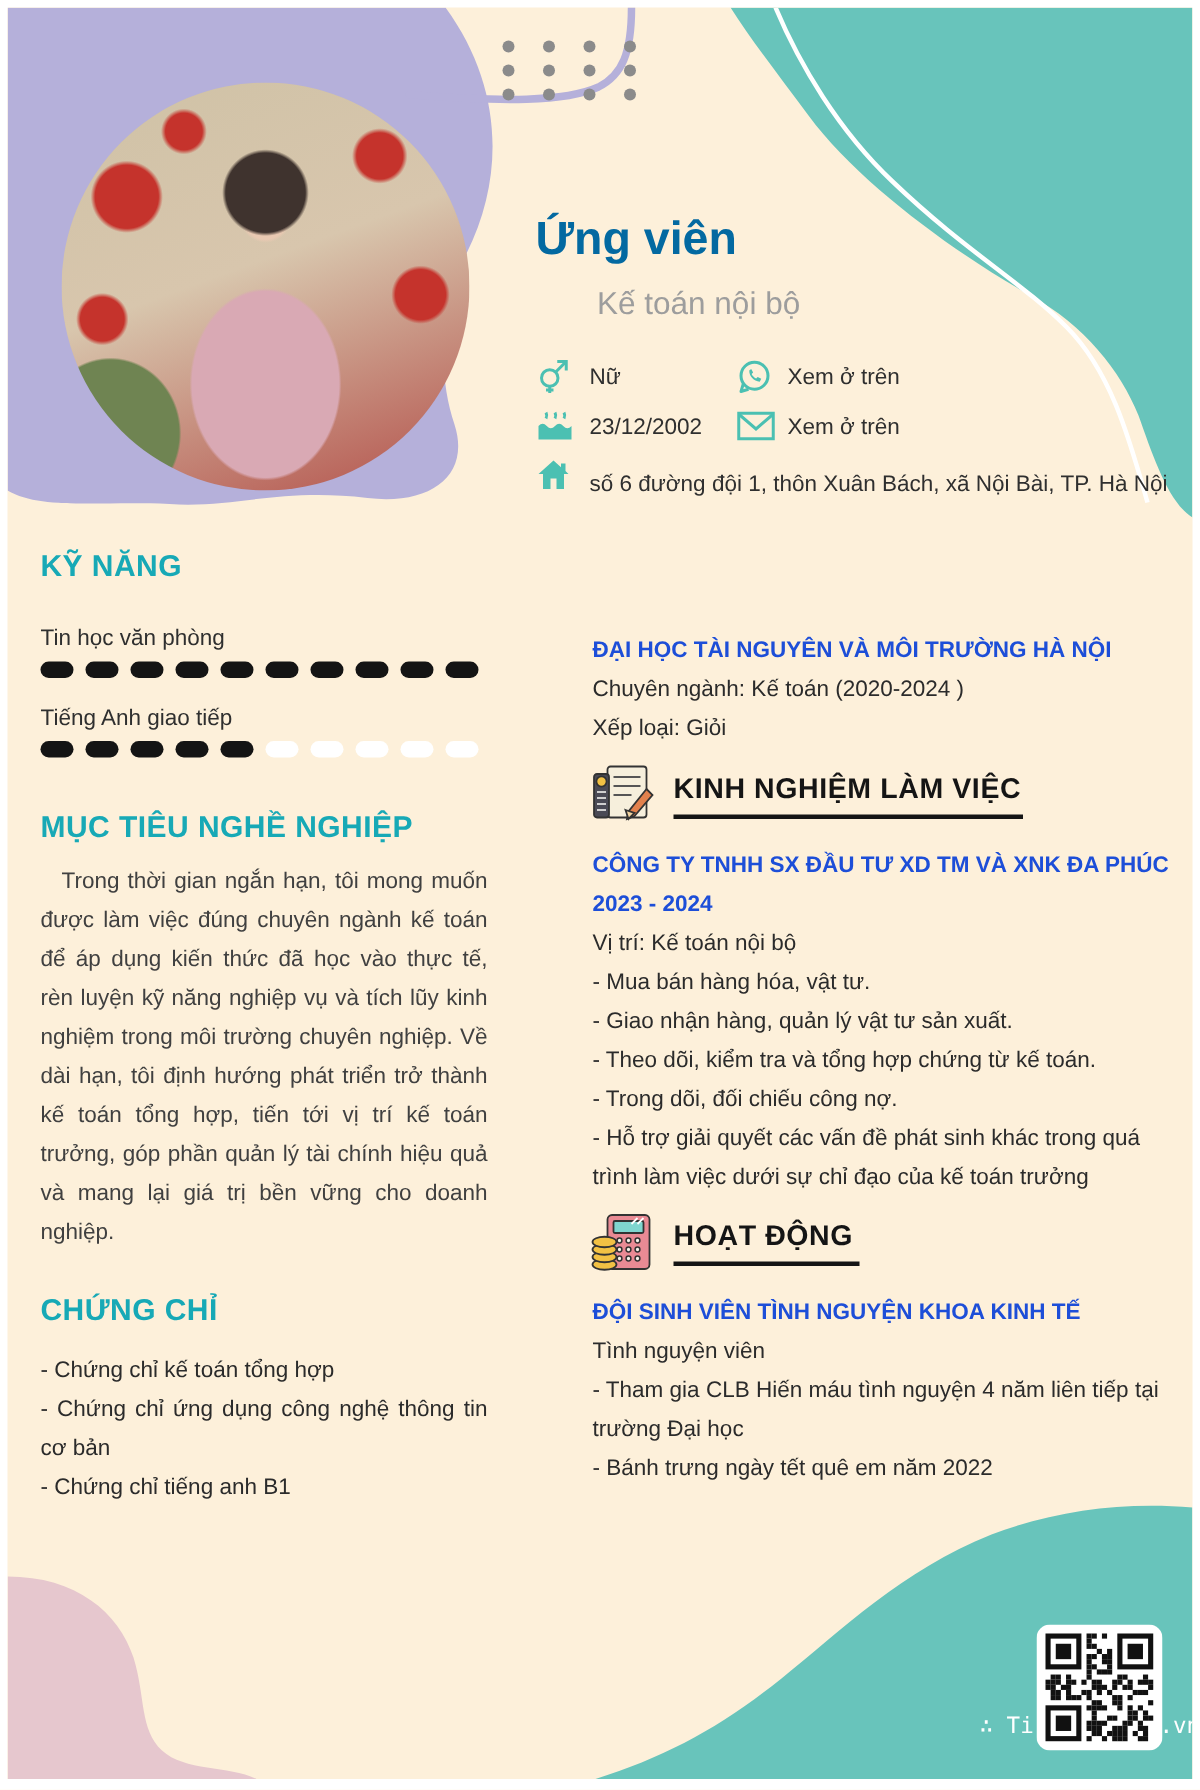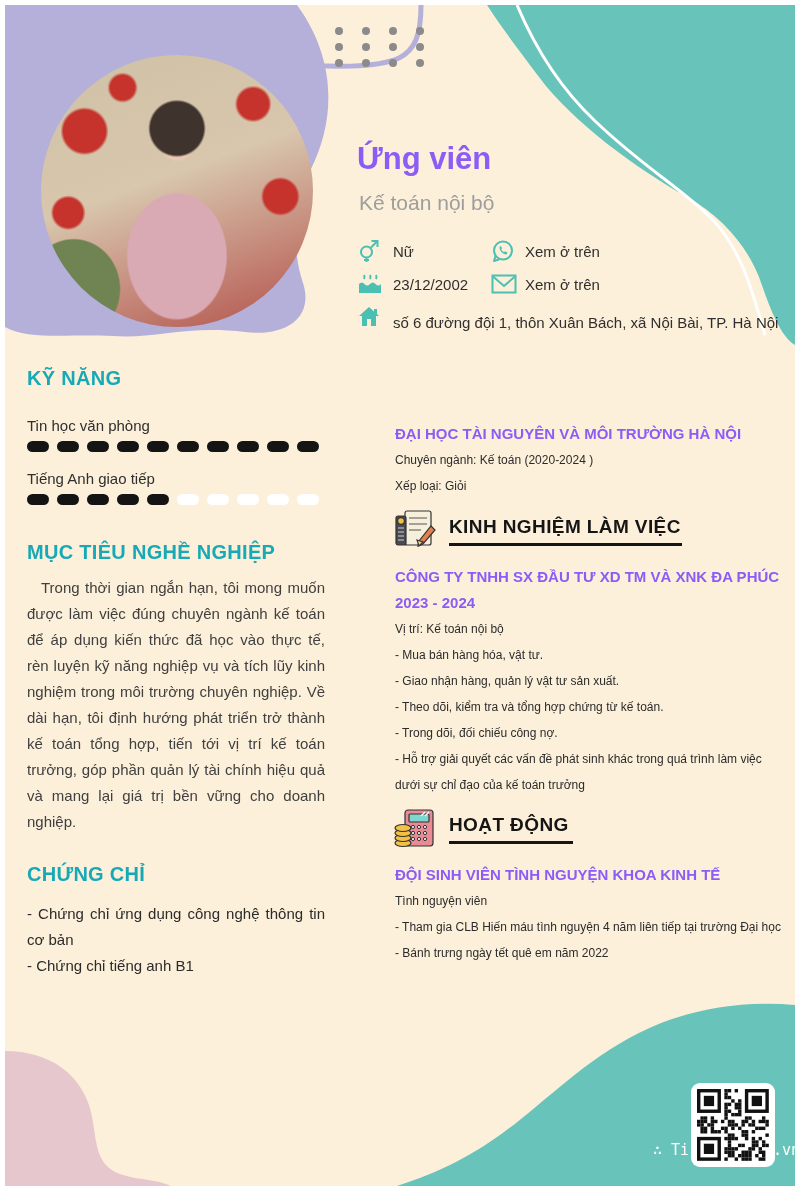--- a/index.html
+++ b/index.html
@@ -17,42 +17,42 @@
       radial-gradient(circle at 78% 18%, #c5332c 0 5%, rgba(197,51,44,0) 6%),
       radial-gradient(circle at 88% 52%, #c5332c 0 6%, rgba(197,51,44,0) 7%),
       radial-gradient(circle at 10% 58%, #c5332c 0 5%, rgba(197,51,44,0) 6%),
       radial-gradient(circle at 30% 12%, #c5332c 0 4%, rgba(197,51,44,0) 5%),
       radial-gradient(ellipse 30% 38% at 50% 74%, #d9a9b4 0 60%, rgba(217,169,180,0) 62%),
       radial-gradient(ellipse 28% 30% at 12% 86%, #6f8452 0 60%, rgba(111,132,82,0) 62%),
       linear-gradient(160deg,#cfc2a6 0%,#d8c6ad 45%,#b3504a 100%);
   }
 
   
-  .name{font-size:31px;font-weight:bold;color:#8b5cf6;}
-  .subtitle{font-size:21px;color:#9d9d9d;}
+  .name{font-size:31px;font-weight:bold;color:#0369a1;}
+  .subtitle{font-size:21px;color:#9d9d9d;margin-left:39px;}
   .info-txt{font-size:15px;color:#2f2f2f;}
   .info-icon svg{display:block;}
 
   
   .sec-h-left{font-size:20px;font-weight:bold;color:#17a9b6;letter-spacing:.3px;}
   .skill-label{font-size:15px;color:#2f2f2f;margin-bottom:7px;}
   .pills{display:flex;gap:8px;}
   .pill{width:22px;height:11px;border-radius:6px;background:#ffffff;}
   .pill.filled{background:#141414;}
   .skill-item{margin-bottom:18px;}
   .para{font-size:15px;color:#404040;line-height:26px;text-align:justify;text-indent:14px;}
   .cert-item{font-size:15px;color:#2b2b2b;line-height:26px;text-align:justify;}
 
   
   .sec-head{display:flex;align-items:flex-start;gap:12px;}
   .sec-h-right{font-size:19px;font-weight:bold;color:#151515;letter-spacing:.4px;padding-top:8px;}
   .sec-underline{height:3px;background:#151515;margin-top:5px;}
   .u-edu{width:190px;} .u-exp{width:233px;} .u-act{width:124px;}
-  .r-bold{font-size:15px;font-weight:bold;color:#8b5cf6;line-height:26px;}
-  .r-line{font-size:12px;color:#2b2b2b;line-height:26px;}
+  .r-bold{font-size:15px;font-weight:bold;color:#1d4ed8;line-height:26px;}
+  .r-line{font-size:15px;color:#2b2b2b;line-height:26px;}
 
   
   .watermark{font-family:"DejaVu Sans Mono",monospace;font-size:15px;color:#ffffff;}
   .qr-box{position:absolute;left:686px;top:1078px;width:84px;height:84px;}
 </style>
 </head>
 <body>
 
 <div class="page">
 <div class="inner">
@@ -163,20 +163,21 @@
             <span class="pill"></span>
             <span class="pill"></span>
             <span class="pill"></span>
           </div>
     </div>
       </div>
   <div class="abs para" style="left:22px;top:570px;width:298px;">Trong thời gian ngắn hạn, tôi mong muốn được làm việc đúng chuyên ngành kế toán để áp dụng kiến thức đã học vào thực tế, rèn luyện kỹ năng nghiệp vụ và tích lũy kinh nghiệm trong môi trường chuyên nghiệp. Về dài hạn, tôi định hướng phát triển trở thành kế toán tổng hợp, tiến tới vị trí kế toán trưởng, góp phần quản lý tài chính hiệu quả và mang lại giá trị bền vững cho doanh nghiệp.</div>
 
   <div class="abs sec-h-left" style="left:22px;top:858px;">CHỨNG CHỈ</div>
   <div class="abs" style="left:22px;top:896px;width:298px;">
+        <div class="cert-item">- Chứng chỉ kế toán tổng hợp</div>
         <div class="cert-item">- Chứng chỉ ứng dụng công nghệ thông tin cơ bản</div>
         <div class="cert-item">- Chứng chỉ tiếng anh B1</div>
       </div>
 
   <div class="abs r-bold" style="left:390px;top:416px;width:392px;">ĐẠI HỌC TÀI NGUYÊN VÀ MÔI TRƯỜNG HÀ NỘI</div>
   <div class="abs r-line" style="left:390px;top:442px;">Chuyên ngành: Kế toán (2020-2024 )</div>
   <div class="abs r-line" style="left:390px;top:468px;">Xếp loại: Giỏi</div>
 
   <div class="abs r-bold" style="left:390px;top:559px;width:392px;">CÔNG TY TNHH SX ĐẦU TƯ XD TM VÀ XNK ĐA PHÚC</div>
   <div class="abs sec-head" style="left:388px;top:503px;">

